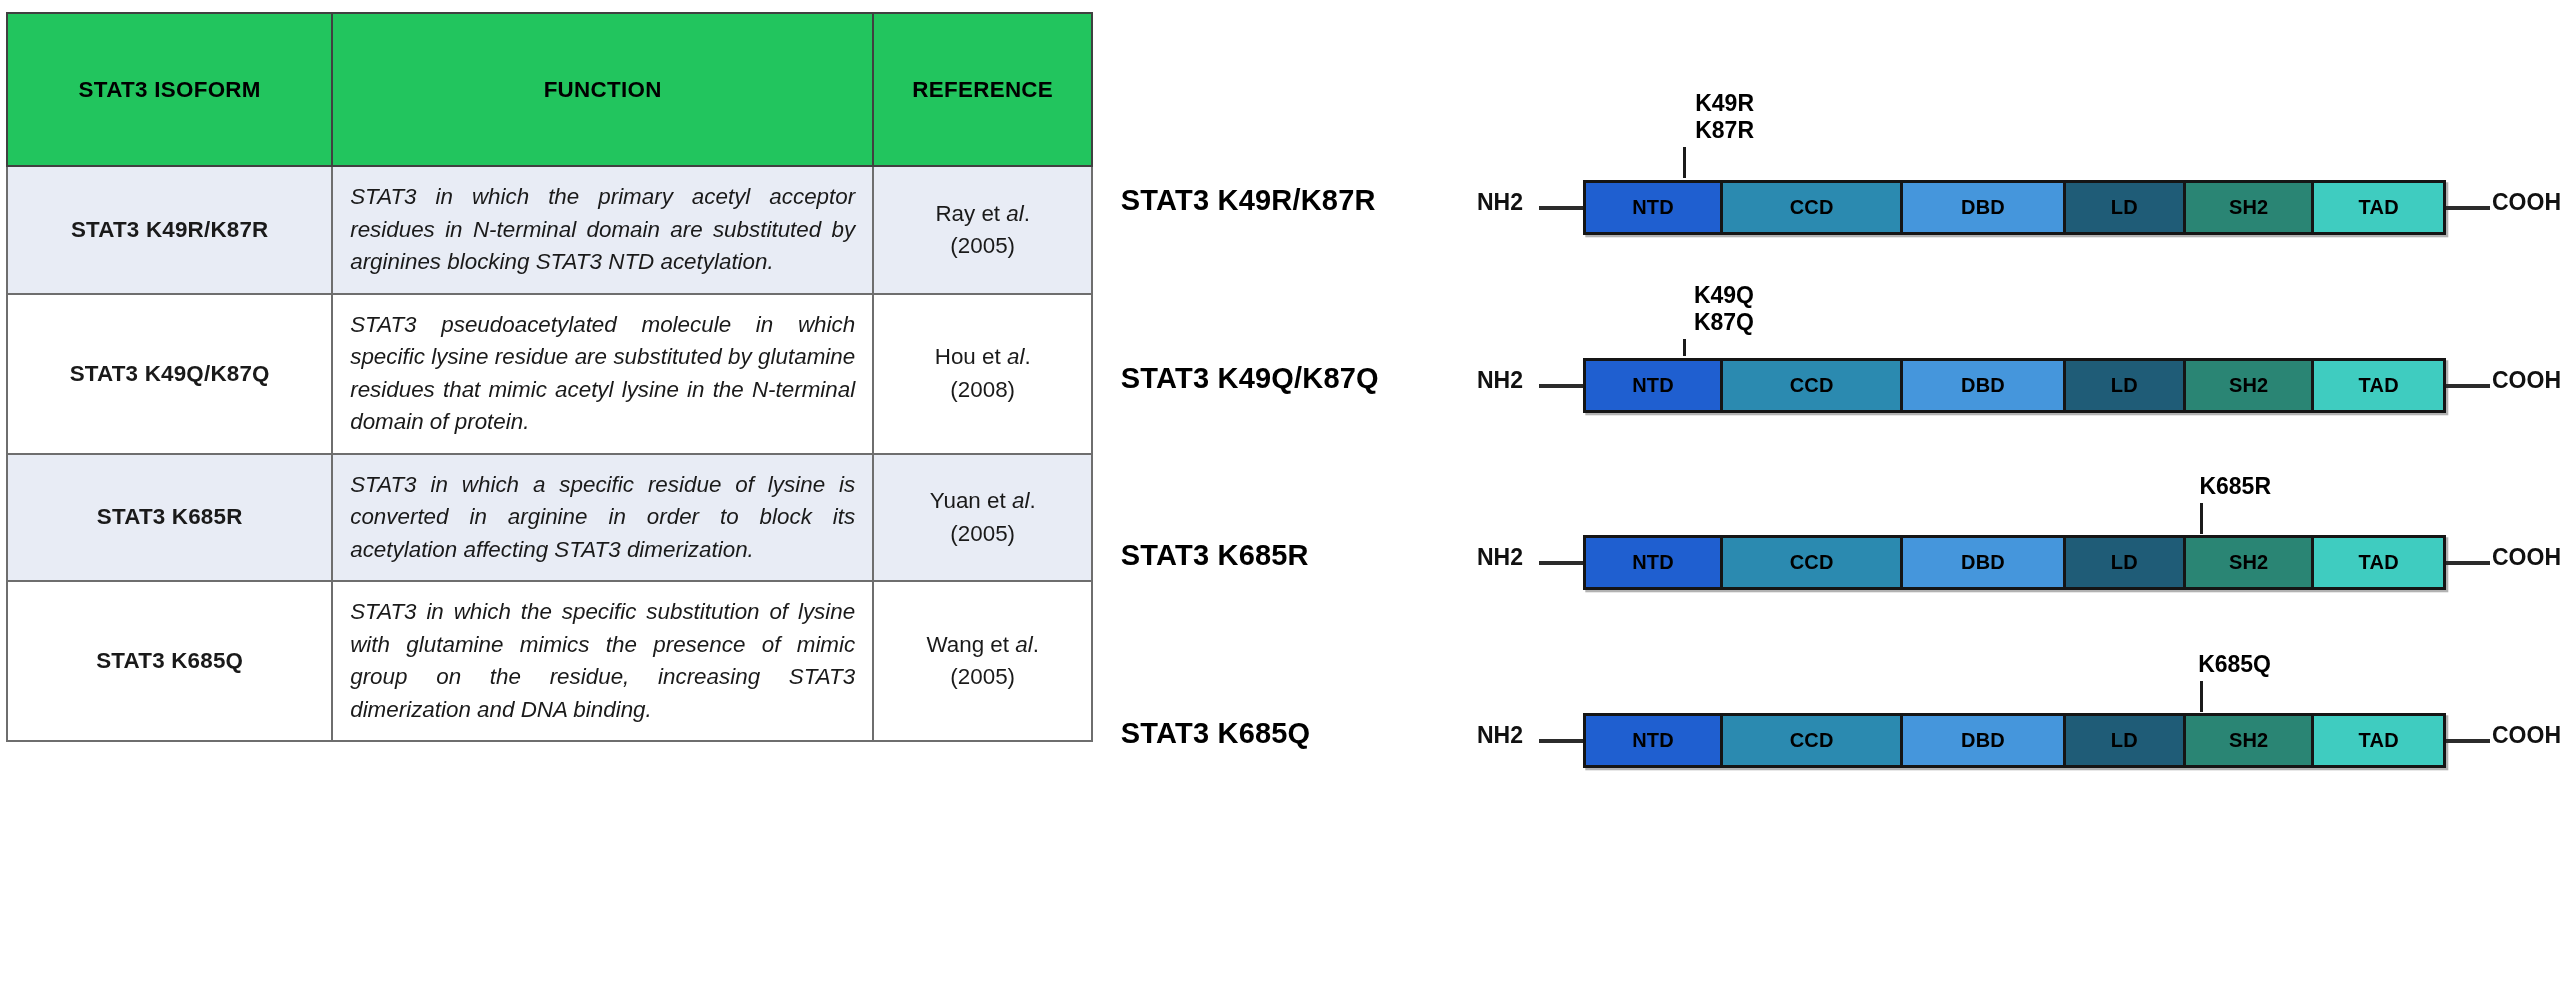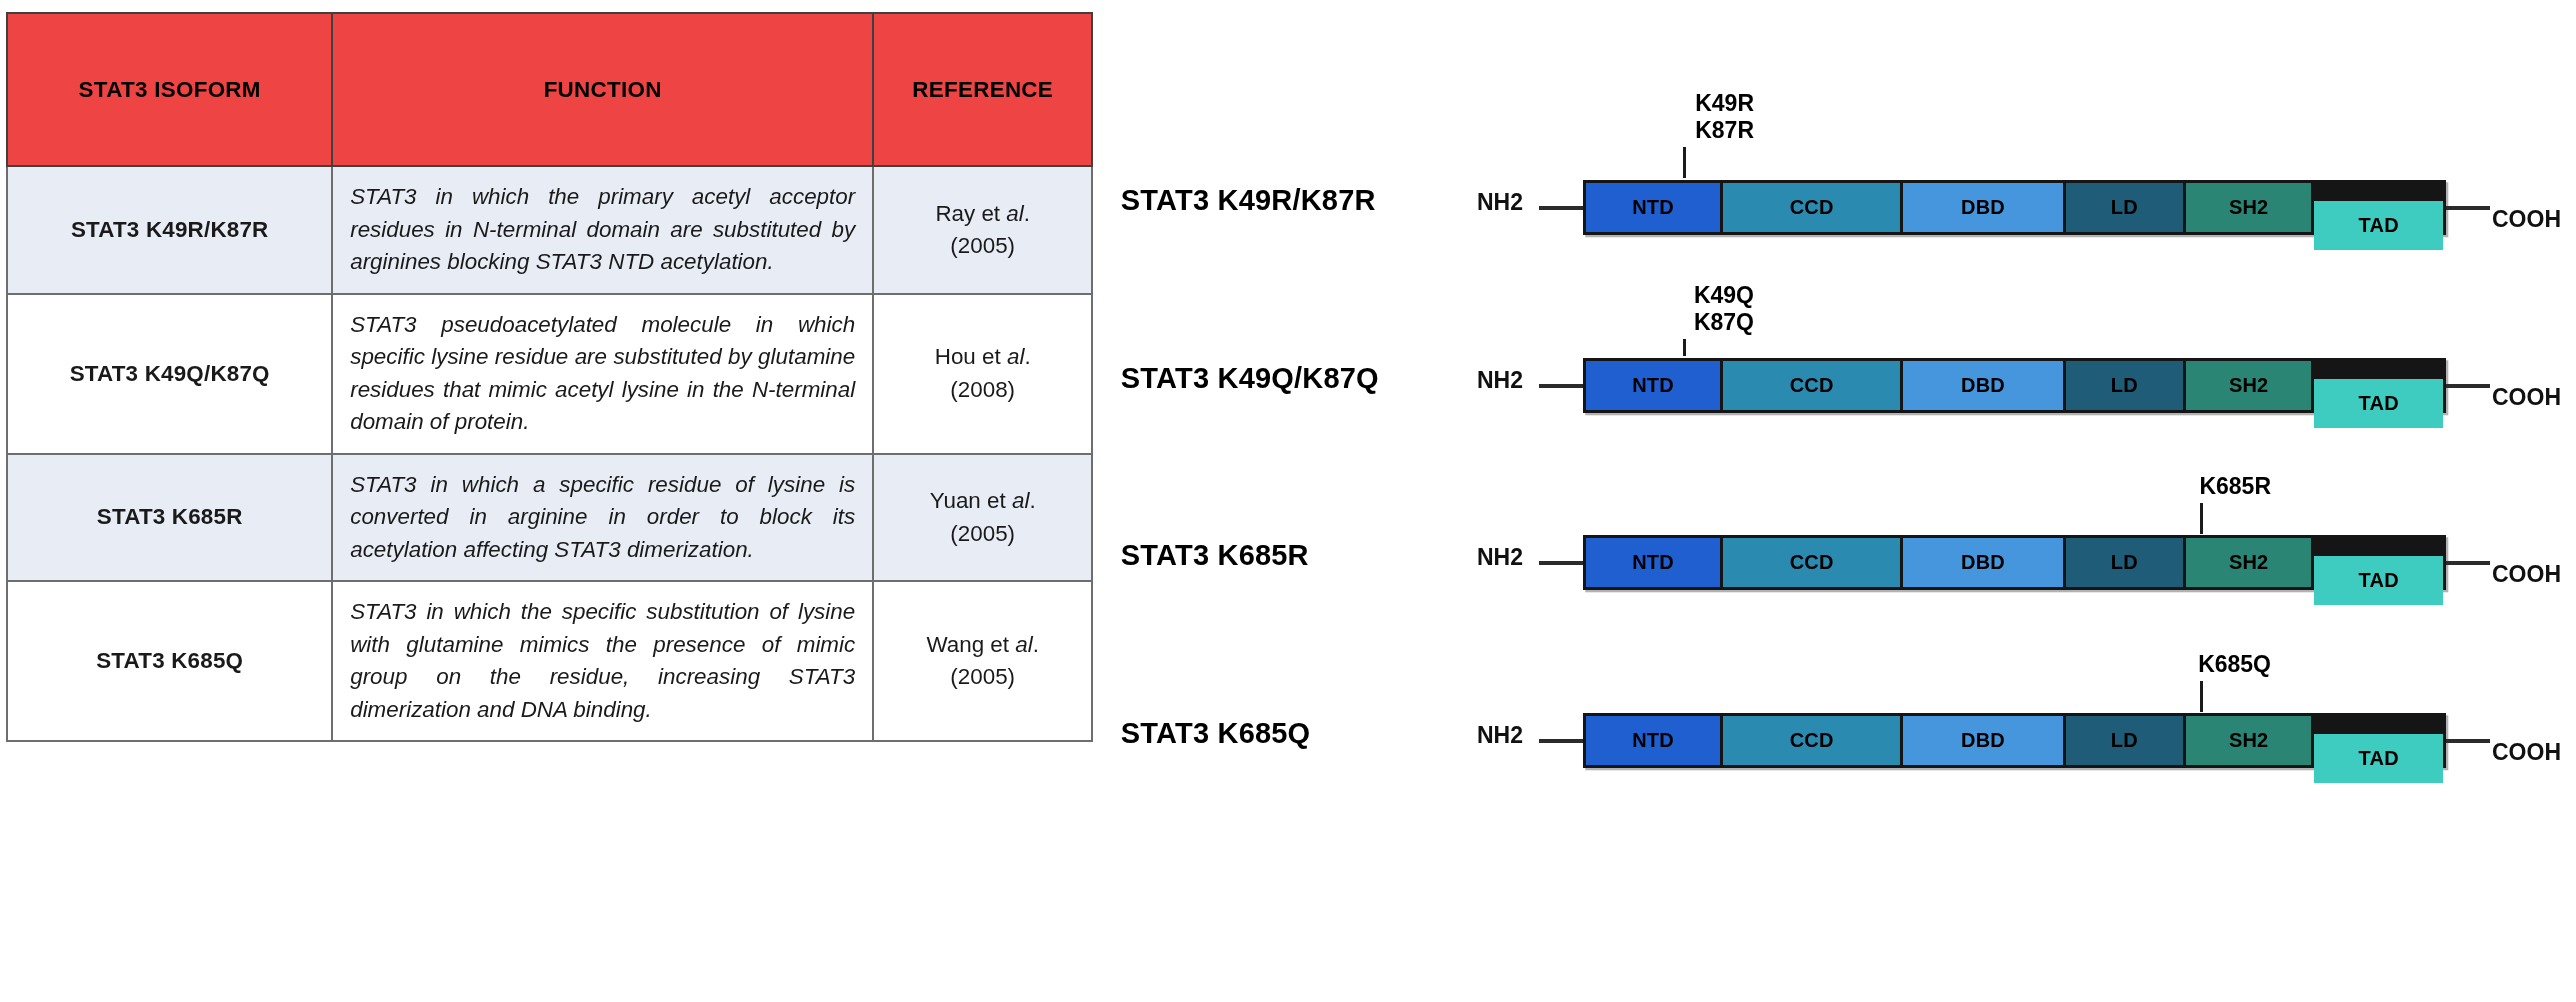--- a/index.html
+++ b/index.html
@@ -33,21 +33,21 @@
     border-collapse: collapse;
     table-layout: fixed;
     width: 1085px;
     border: 2.3px solid #404040;
   }
   table.isoform-table col.c-iso { width: 325px; }
   table.isoform-table col.c-fun { width: 541px; }
   table.isoform-table col.c-ref { width: 219px; }
 
   table.isoform-table th {
-    background: #ef4444;
+    background: #22c55e;
     color: #000000;
     border: 2.3px solid #404040;
     font-size: 22.4px;
     font-weight: bold;
     letter-spacing: 0.3px;
     padding: 0;
     height: 151px;
     vertical-align: middle;
     text-align: center;
   }
@@ -131,21 +131,21 @@
     position: absolute;
     left: 1333px;
     top: 113px;
     width: 44px;
     height: 3.9px;
     background: #2b2b2b;
   }
   .cooh-label {
     position: absolute;
     left: 1379px;
-    top: 113px;
+    top: 96px;
     font-size: 23px;
     font-weight: bold;
     color: #111111;
   }
 
   
   .domain-bar {
     position: absolute;
     left: 470px;
     top: 87px;
@@ -162,21 +162,21 @@
     display: flex;
     align-items: center;
     justify-content: center;
     color: #000000;
     font-size: 20px;
     font-weight: bold;
     letter-spacing: 0.2px;
     border-right: 3.9px solid #151515;
     box-sizing: border-box;
   }
-  .domain:last-child { border-right: none; margin-top: 18px; }
+  .domain:last-child { border-right: none; }
 
   
   .mutation {
     position: absolute;
     text-align: right;
   }
   .mutation-text {
     font-size: 23px;
     font-weight: bold;
     color: #000000;

